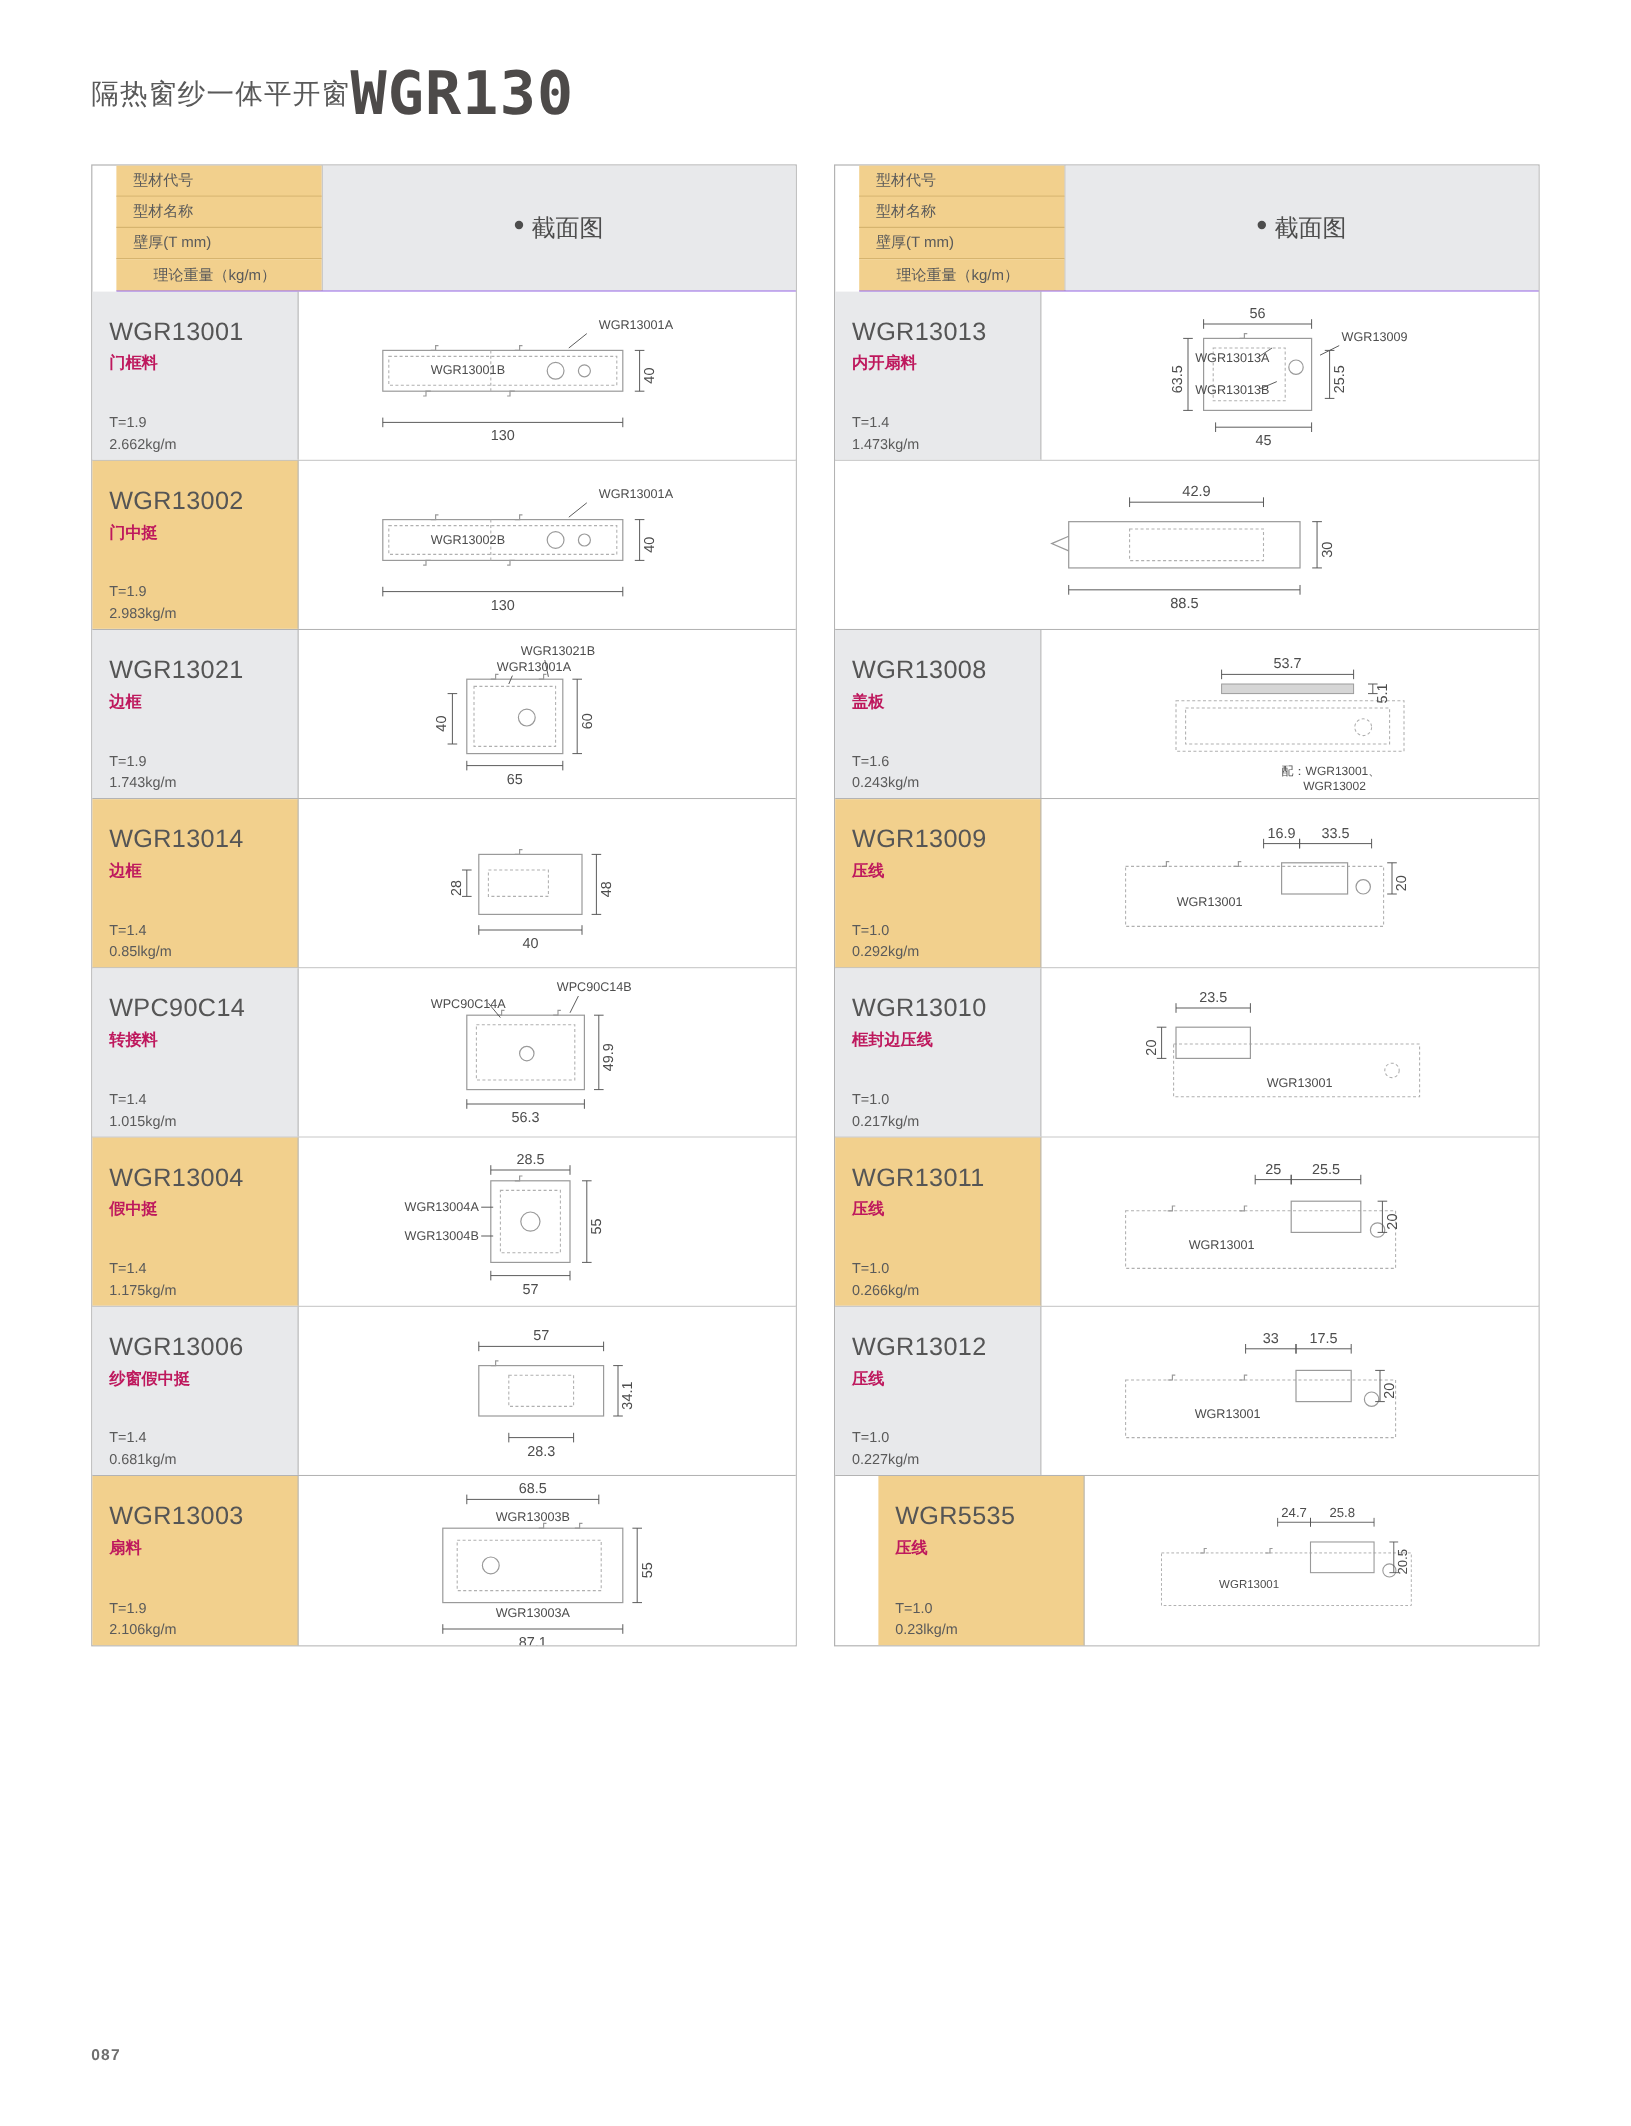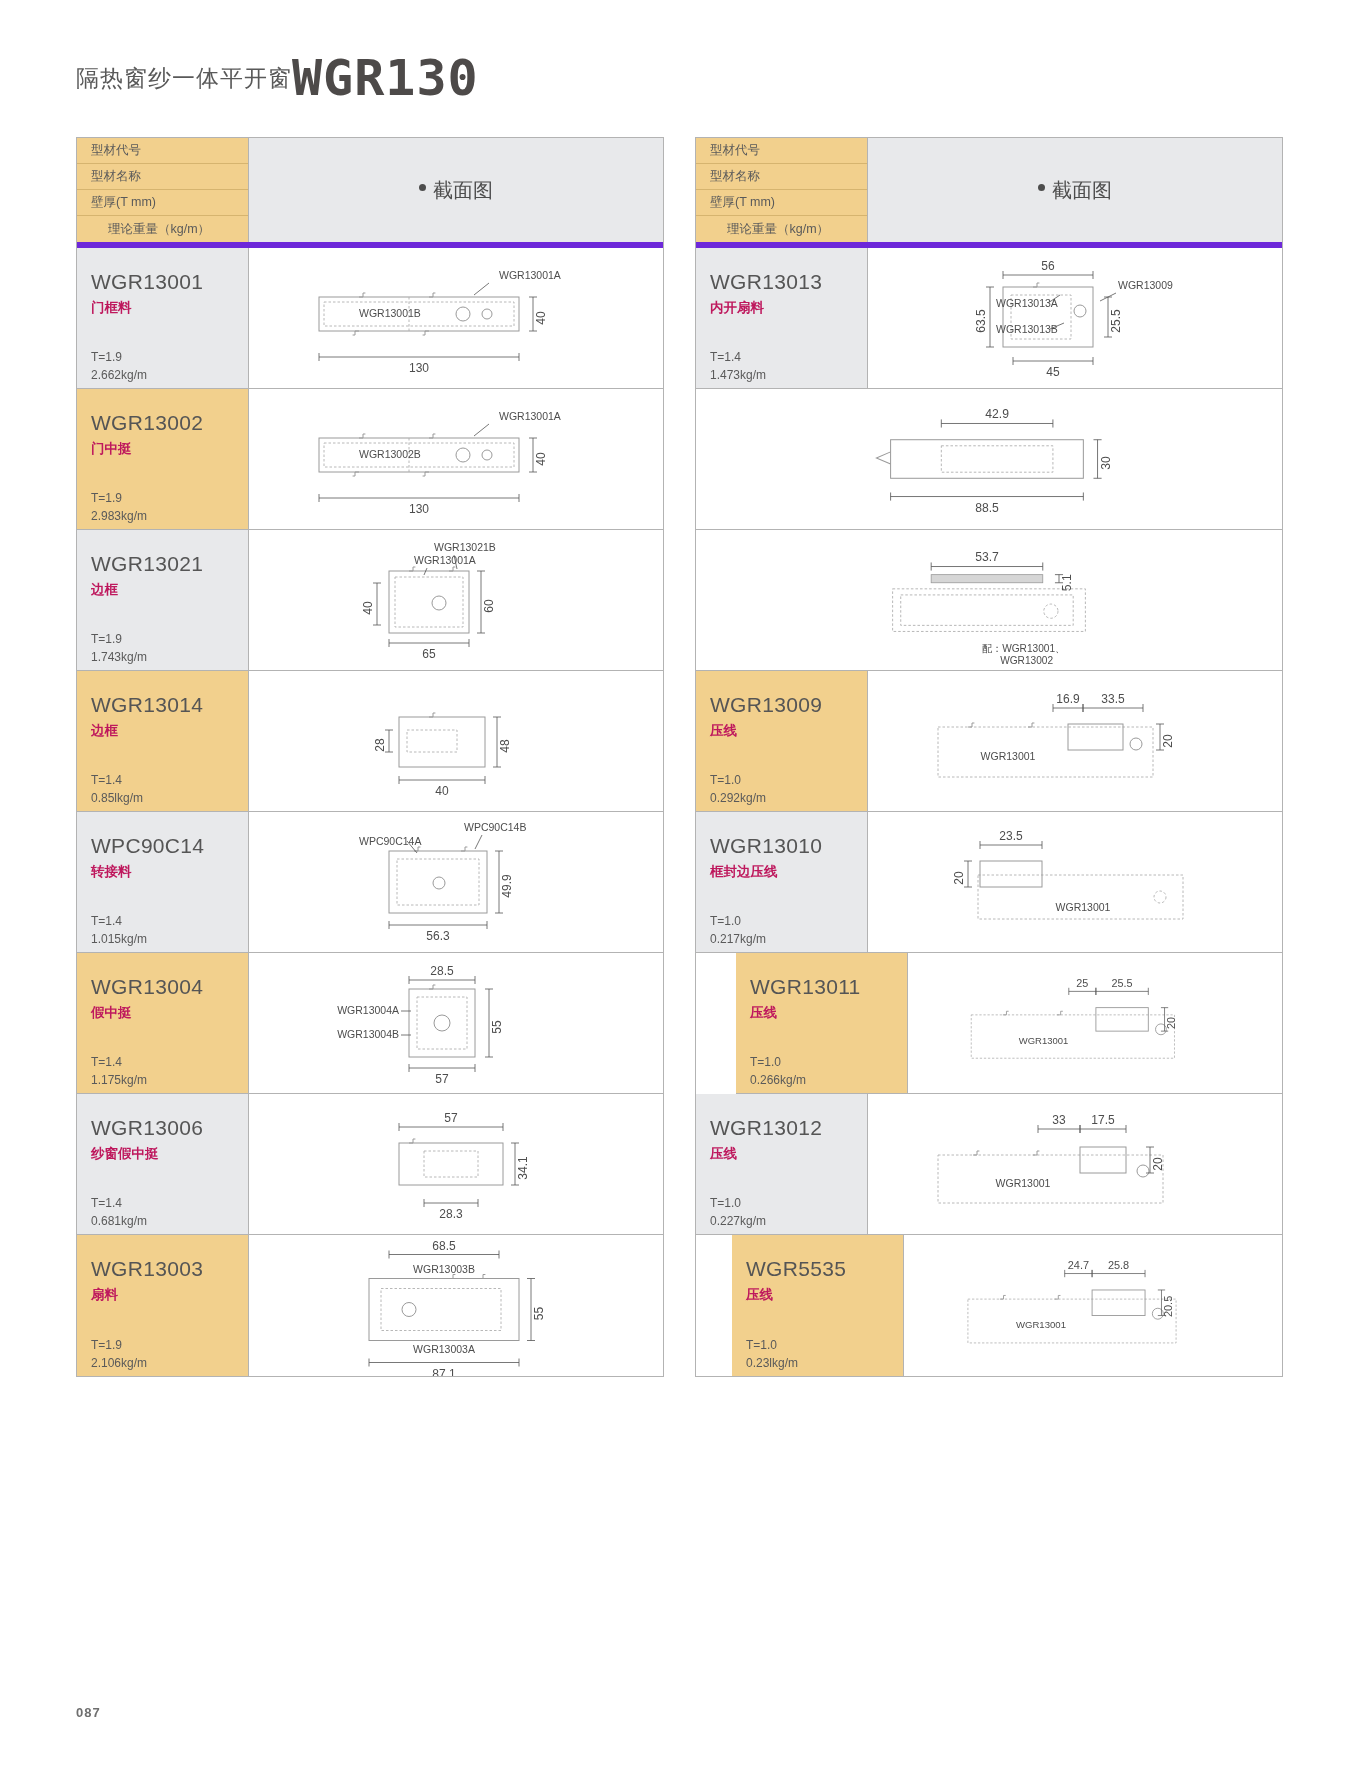--- a/index.html
+++ b/index.html
@@ -47,21 +47,22 @@
   }
   .col-table {
     width: 588px;
     border: 1px solid #b3b3b3;
     background: #fff;
   }
 
   
   .thead {
     display: flex;
-    border-bottom: 6px solid #6d28d9;
+    border-bottom: 1px solid #6d28d9;
+    margin-left: 20px;
   }
   .thead-left {
     width: 172px;
     border-right: 1px solid #b3b3b3;
     flex: 0 0 172px;
   }
   .thead-left .hrow {
     height: 26px;
     background: #f2d08d;
     border-bottom: 1px solid #d6b46f;
@@ -565,20 +566,28 @@
               <g>
                 <line class="dimline" x1="314" y1="50" x2="314" y2="88"></line>
   <line class="dimline" x1="310" y1="50" x2="318" y2="50"></line>
   <line class="dimline" x1="310" y1="88" x2="318" y2="88"></line>
   <text class="dimtxt" x="326" y="73" text-anchor="middle" transform="rotate(-90 326 73)">30</text>
               </g>
             </svg>
           </div>
         </div>
         <div class="trow" style="height: 141px;">
+          <div class="cell-info tint-a">
+            <div class="p-code">WGR13008</div>
+            <div class="p-name">盖板</div>
+            <div class="p-spec">
+              <div>T=1.6</div>
+              <div>0.243kg/m</div>
+            </div>
+          </div>
           <div class="cell-draw">
             <svg viewBox="0 0 414 138" preserveAspectRatio="xMidYMid meet">
               <rect class="fillg" x="150" y="44" width="110" height="8"></rect>
               <rect class="profd" x="112" y="58" width="190" height="42"></rect>
               <rect class="profd" x="120" y="64" width="170" height="30"></rect>
               <circle class="profd" cx="268" cy="80" r="7"></circle>
               <g>
                 <line class="dimline" x1="150" y1="36" x2="260" y2="36"></line>
   <line class="dimline" x1="150" y1="32" x2="150" y2="40"></line>
   <line class="dimline" x1="260" y1="32" x2="260" y2="40"></line>
@@ -656,21 +665,21 @@
               <g>
                 <line class="dimline" x1="100" y1="48" x2="100" y2="74"></line>
   <line class="dimline" x1="96" y1="48" x2="104" y2="48"></line>
   <line class="dimline" x1="96" y1="74" x2="104" y2="74"></line>
   <text class="dimtxt" x="95" y="65" text-anchor="middle" transform="rotate(-90 95 65)">20</text>
               </g>
               <text class="lbltxt" x="215" y="98" text-anchor="middle">WGR13001</text>
             </svg>
           </div>
         </div>
-        <div class="trow" style="height: 141px; margin-left: 40px;">
+        <div class="trow" style="height: 141px;">
           <div class="cell-info tint-b">
             <div class="p-code">WGR13011</div>
             <div class="p-name">压线</div>
             <div class="p-spec">
               <div>T=1.0</div>
               <div>0.266kg/m</div>
             </div>
           </div>
           <div class="cell-draw">
             <svg viewBox="0 0 414 138" preserveAspectRatio="xMidYMid meet">

